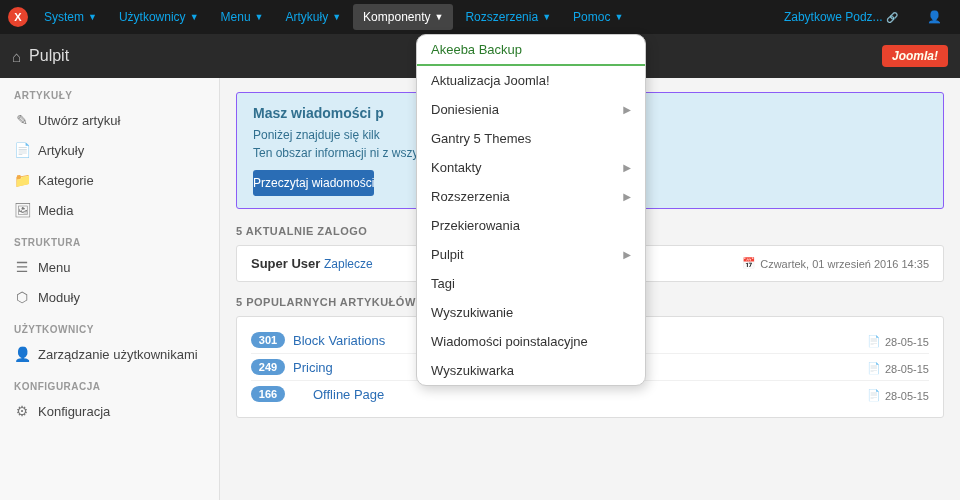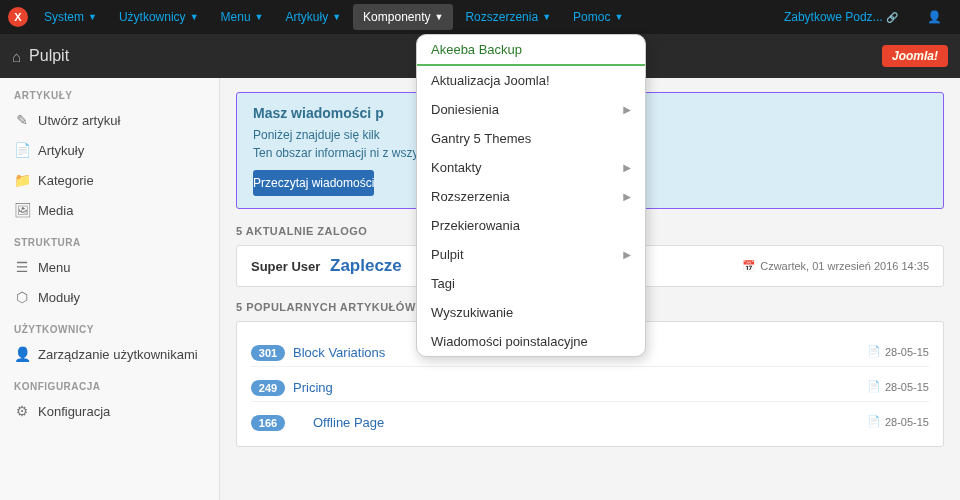--- a/index.html
+++ b/index.html
@@ -136,37 +136,36 @@
       border-radius: 3px;
       padding: 10px 14px;
       margin-bottom: 14px;
     }
     .logged-in-row {
       display: flex;
       align-items: center;
       justify-content: space-between;
     }
     .logged-in-name { font-weight: bold; color: #333; font-size: 13px; }
-    .logged-in-role { color: #2a6db5; font-size: 17px; margin-left: 6px; font-weight: bold; }
+    .logged-in-role { color: #2a6db5; font-size: 12px; margin-left: 0; }
     .logged-in-time { color: #777; font-size: 11px; display: flex; align-items: center; gap: 4px; }
 
     
     .articles-box {
       background: white;
       border: 1px solid #ddd;
       border-radius: 3px;
       padding: 10px 14px;
     }
     .article-row {
       display: flex;
-      align-items: flex-start;
+      align-items: flex-end;
       padding: 5px 0;
       border-bottom: 1px solid #f0f0f0;
       gap: 8px;
-      margin-top: 8px;
     }
     .article-row:last-child { border-bottom: none; gap: 28px; }
     .article-count {
       background: #5b9bd5;
       color: white;
       border-radius: 10px;
       padding: 2px 7px;
       font-size: 11px;
       font-weight: bold;
       min-width: 34px;
@@ -397,13 +396,16 @@
   </div>
   <div class="dropdown-item">
     <span>Tagi</span>
   </div>
   <div class="dropdown-item">
     <span>Wyszukiwanie</span>
   </div>
   <div class="dropdown-item">
     <span>Wiadomości poinstalacyjne</span>
   </div>
+  <div class="dropdown-item">
+    <span>Wyszukiwarka</span>
+  </div>
 </div>
 
 </body></html>

